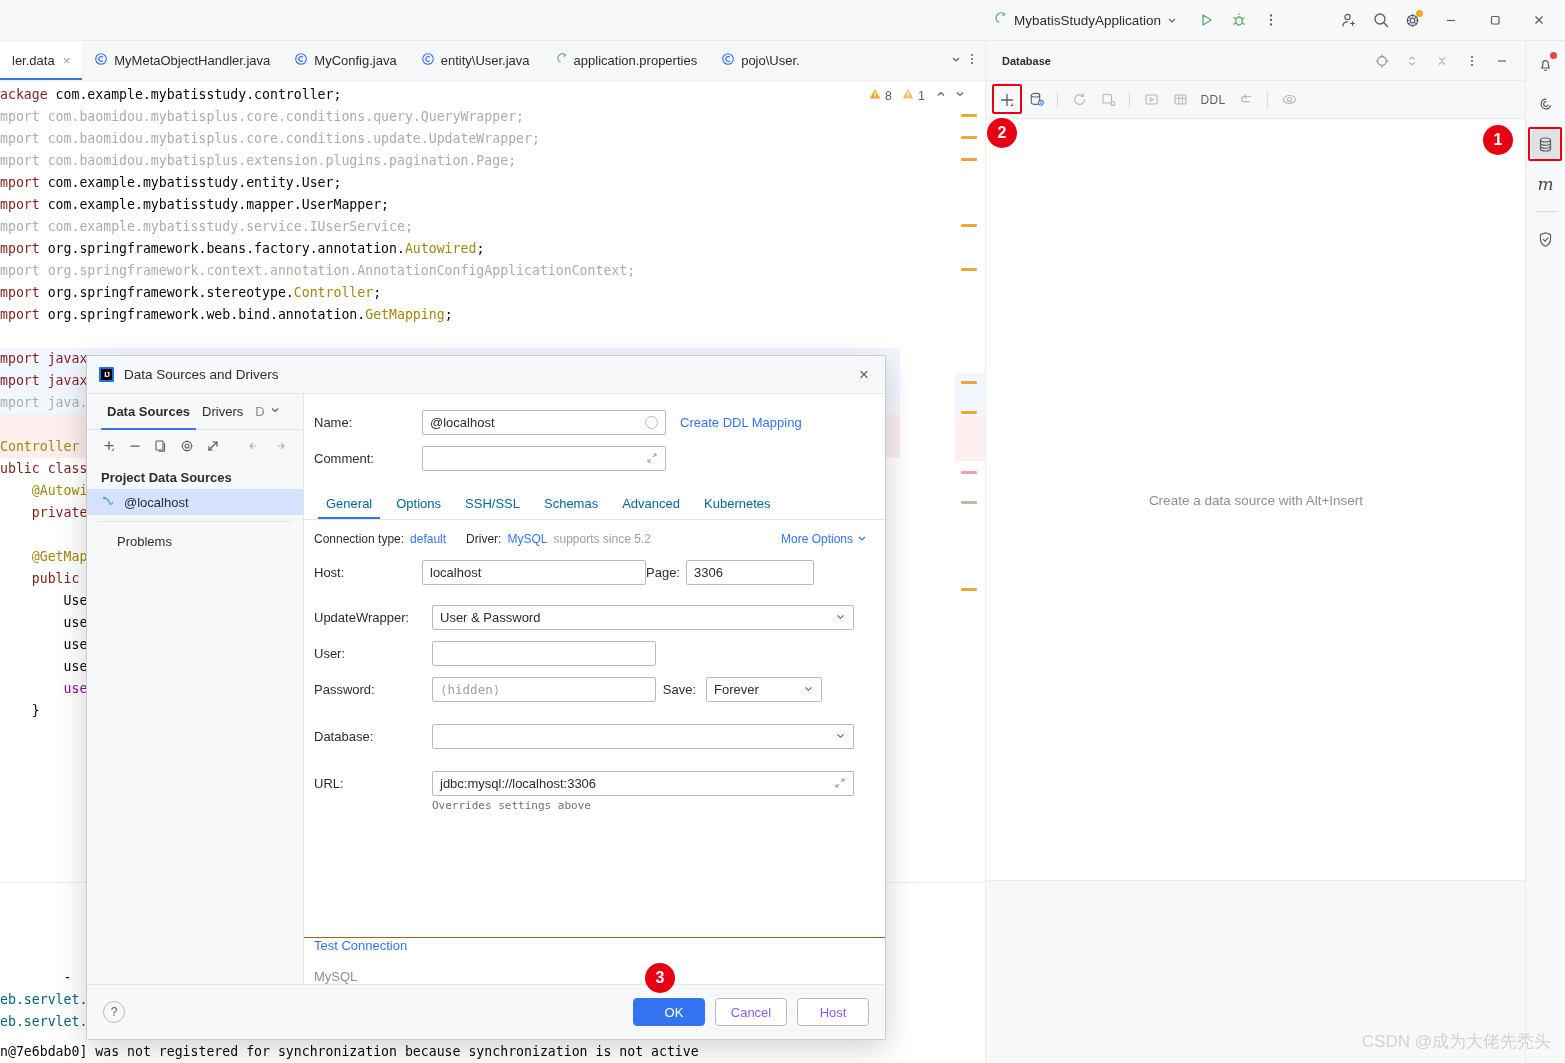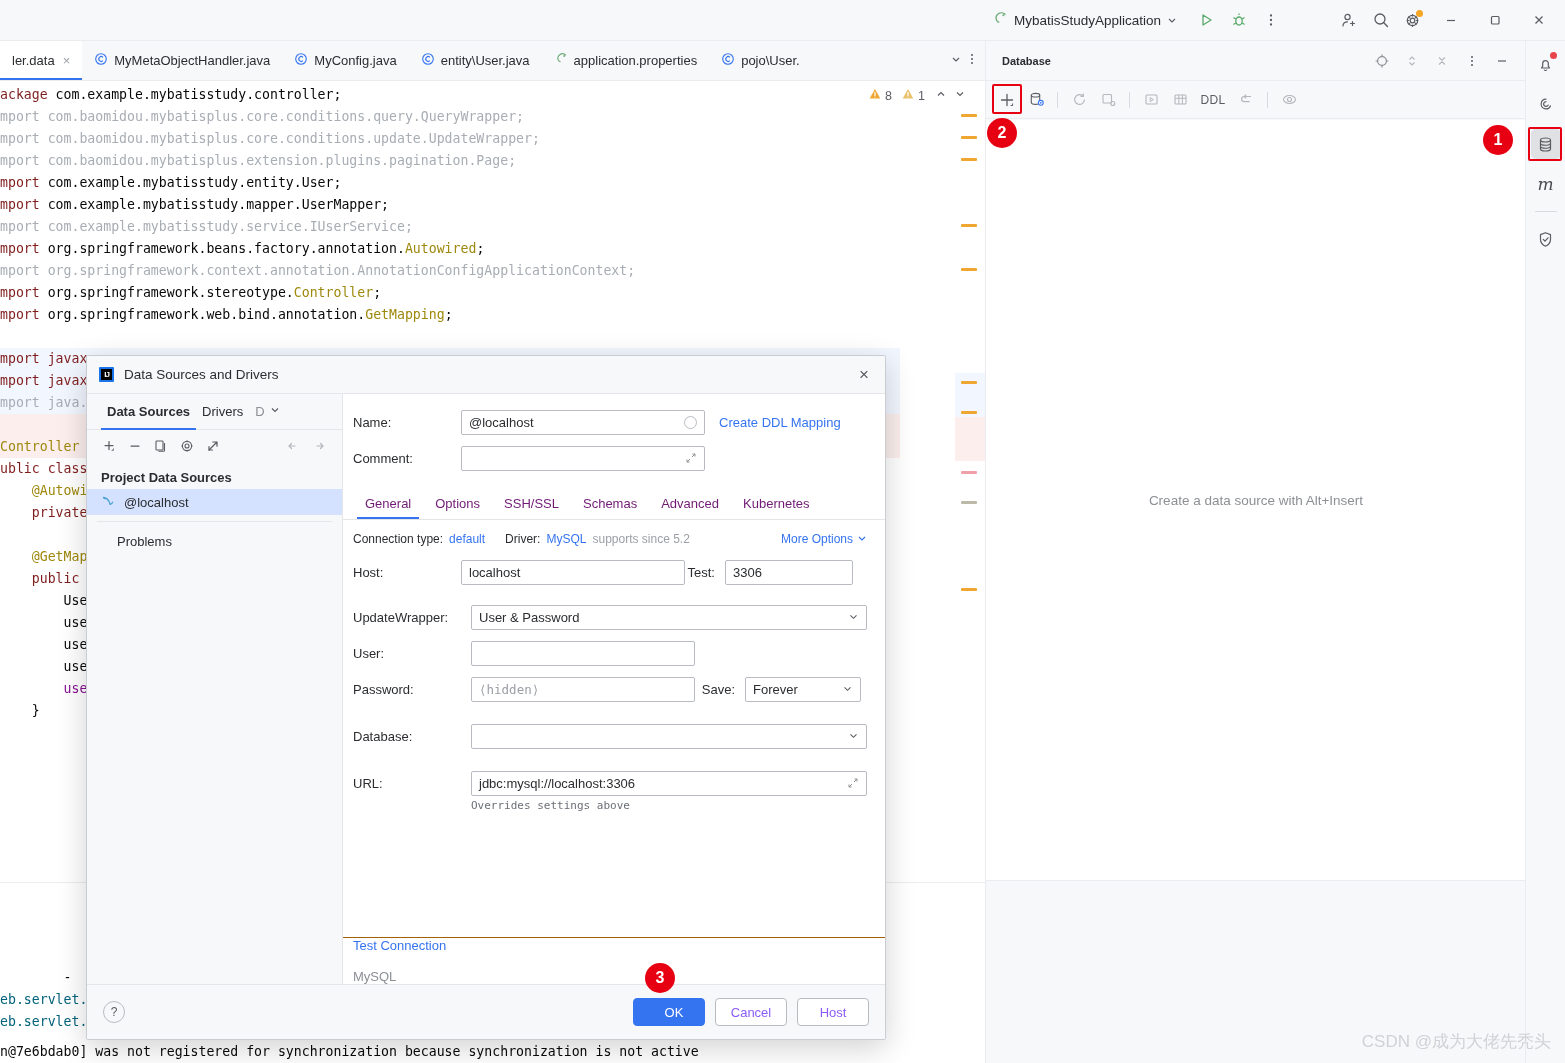--- a/index.html
+++ b/index.html
@@ -153,21 +153,21 @@
   .ij-logo {
     width:15px; height:15px; background:#000; color:#fff; font-size:8px; font-weight:bold;
     display:flex; align-items:center; justify-content:center;
     border:2px solid #1a73e8; border-radius:1px; letter-spacing:-1px;
     font-family:"Liberation Sans", sans-serif;
   }
   .dlg-title-text { font-size:13.5px; color:#2b2d30; }
   .dlg-close { margin-left:auto; font-size:17px; color:#5a5d63; line-height:1; padding:2px 4px; }
 
   .dlg-body { flex:1; display:flex; min-height:0; }
-  .dlg-left { width:256px; border-right:1px solid #e4e6ea; background:#f7f8fa; display:flex; flex-direction:column; }
+  .dlg-left { width:217px; border-right:1px solid #e4e6ea; background:#f7f8fa; display:flex; flex-direction:column; }
   .dlg-right { flex:1; background:#ffffff; display:flex; flex-direction:column; min-width:0; }
 
   .side-tabs { height:36px; display:flex; align-items:center; gap:0; padding:0 14px; border-bottom:1px solid #e4e6ea; position:relative; }
   .side-tab { font-size:13px; color:#2b2d30; padding:0 6px; height:36px; display:flex; align-items:center; position:relative; }
   .side-tab.active { font-weight:bold; }
   .side-tab.active:after { content:""; position:absolute; left:0; right:0; bottom:0; height:2px; background:#3574f0; }
   .side-tab.trunc { color:#8c8f94; overflow:hidden; width:16px; }
   .side-tabs .chev { margin-left:4px; color:#5a5d63; }
 
   .side-toolbar { height:32px; display:flex; align-items:center; gap:2px; padding:0 10px; }
@@ -192,21 +192,21 @@
     font-size:13px; color:#2b2d30; padding:0 7px; display:flex; align-items:center;
     font-family:"Liberation Sans", sans-serif;
   }
   .fin.ph { color:#9b9fa6; font-family:"DejaVu Sans Mono","Liberation Mono", monospace; font-size:12.5px; }
   .circle-btn { width:13px; height:13px; border:1.3px solid #b8bcc2; border-radius:50%; margin-left:auto; flex:none; }
   .expand-ic { margin-left:auto; color:#8c8f94; font-size:11px; flex:none; }
   .link { color:#3574f0; font-size:13px; }
   .link.muted { color:#8c8f94; }
 
   .gtabs { display:flex; align-items:center; gap:0; padding:8px 10px 0 10px; border-bottom:1px solid #e4e6ea; }
-  .gtab { font-size:13px; color:#701a75; padding:6px 12px 8px 12px; position:relative; }
+  .gtab { font-size:13px; color:#0369a1; padding:6px 12px 8px 12px; position:relative; }
   .gtab.active:after { content:""; position:absolute; left:4px; right:4px; bottom:0; height:2px; background:#3574f0; }
 
   .conn-row { display:flex; align-items:center; gap:6px; padding:12px 18px 14px 10px; font-size:12px; }
   .conn-lbl { color:#2b2d30; font-size:12px; }
   .conn-val { color:#3574f0; font-size:12px; }
   .conn-dim { color:#9b9fa6; font-size:12px; }
   .more-opt { margin-left:auto; color:#3574f0; font-size:12px; display:flex; align-items:center; gap:4px; }
 
   .select {
     height:25px; border:1px solid #b8bcc2; background:#fff; border-radius:2px;
@@ -730,21 +730,21 @@
           </span>
         </div>
 
         <div style="padding:0 18px 0 10px">
 
           <div class="frow">
             <span class="flabel">Host:</span>
             <span class="fin" style="width:224px">
               <span>localhost</span>
             </span>
-            <span style="width:40px;text-align:right;padding-right:10px;font-size:13px">Test:</span>
+            <span style="width:40px;text-align:right;padding-right:10px;font-size:13px">Page:</span>
             <span class="fin" style="width:128px">
               <span>3306</span>
             </span>
           </div>
 
           <div class="frow" style="margin-top:20px">
             <span class="flabel wide">UpdateWrapper:</span>
             <span class="select" style="width:422px">
               <span>User &amp; Password</span>
               <span class="cv">

